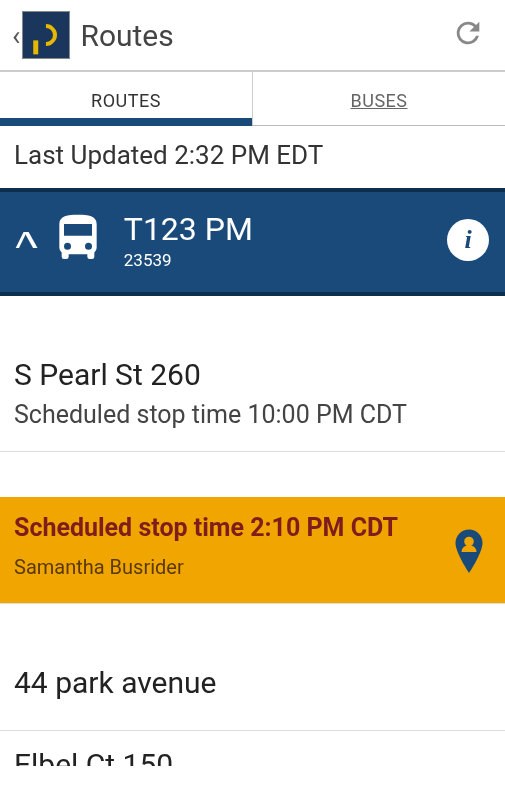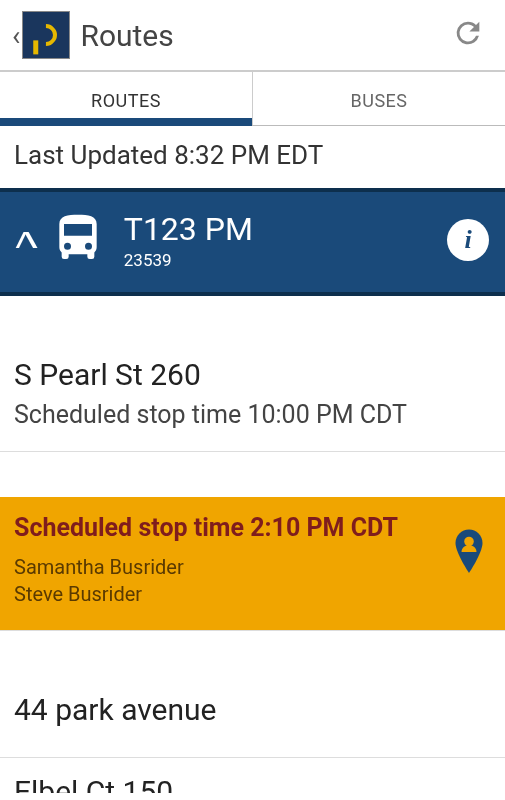--- a/index.html
+++ b/index.html
@@ -7,21 +7,21 @@
   .header { display: flex; align-items: center; height: 72px; padding: 0 12px; border-bottom: 2px solid #ccc; }
   .back-chev { font-size: 28px; color: #555; padding: 0 2px 0 0; }
   .app-icon { width: 48px; height: 48px; background: #1a365d; border: 1px solid #888; display: flex; align-items: center; justify-content: center; margin-right: 10px; }
   .app-icon-inner { width: 22px; height: 22px; border: 4px solid #e6b800; border-radius: 50%; border-bottom-color: transparent; border-left-color: transparent; transform: rotate(45deg); position: relative; }
   .app-icon-inner::after { content: ""; position: absolute; width: 5px; height: 14px; background: #e6b800; bottom: -16px; left: 6px; transform: rotate(-45deg); }
   .header-title { font-size: 30px; color: #444; flex: 1; }
   .refresh { padding: 8px; }
   .refresh svg { width: 34px; height: 34px; }
   .tabs { display: flex; border-bottom: 1px solid #bbb; }
   .tab { flex: 1; text-align: center; padding: 18px 0 14px; font-size: 18px; letter-spacing: 0.5px; color: #666; border-right: 1px solid #ccc; position: relative; }
-  .tab:last-child { border-right: none; }
+  .tab:last-child { border-right: none; text-decoration: underline; }
   .tab.active { color: #333; }
   .tab.active::after { content: ""; position: absolute; left: 0; right: 0; bottom: -1px; height: 8px; background: #1a4a7a; }
   .last-updated { padding: 14px 14px 18px; font-size: 26px; color: #333; }
   .route-banner { background: #1a4a7a; color: #fff; display: flex; align-items: center; padding: 18px 16px 22px; border-top: 4px solid #0d2f4d; border-bottom: 4px solid #0d2f4d; }
   .collapse-chev { font-size: 30px; font-weight: bold; transform: scaleY(0.65); padding-right: 16px; letter-spacing: -3px; }
   .bus-icon { margin-right: 18px; }
   .bus-icon svg { width: 56px; height: 56px; }
   .route-text { flex: 1; }
   .route-name { font-size: 32px; font-weight: 400; }
   .route-num { font-size: 17px; margin-top: 2px; }
@@ -51,21 +51,21 @@
       <path fill="#888" d="M17.65 6.35A7.96 7.96 0 0 0 12 4a8 8 0 1 0 7.73 10h-2.08A6 6 0 1 1 12 6c1.66 0 3.14.69 4.22 1.78L13 11h7V4l-2.35 2.35z"></path>
     </svg>
   </div>
 </div>
 
 <div class="tabs">
   <div class="tab active">ROUTES</div>
   <div class="tab">BUSES</div>
 </div>
 
-<div class="last-updated">Last Updated 8:32 PM EDT</div>
+<div class="last-updated">Last Updated 2:32 PM EDT</div>
 
 <div class="route-banner">
   <div class="collapse-chev">/\</div>
   <div class="bus-icon">
     <svg viewBox="0 0 24 24">
       <path fill="#fff" d="M4 16c0 .88.39 1.67 1 2.22V20a1 1 0 0 0 1 1h1a1 1 0 0 0 1-1v-1h8v1a1 1 0 0 0 1 1h1a1 1 0 0 0 1-1v-1.78c.61-.55 1-1.34 1-2.22V6c0-3.5-3.58-4-8-4s-8 .5-8 4v10zm3.5 1a1.5 1.5 0 1 1 0-3 1.5 1.5 0 0 1 0 3zm9 0a1.5 1.5 0 1 1 0-3 1.5 1.5 0 0 1 0 3zm1.5-6H6V6h12v5z"></path>
     </svg>
   </div>
   <div class="route-text">
     <div class="route-name">T123 PM</div>
@@ -78,21 +78,20 @@
 
 <div class="stop">
   <div class="stop-name">S Pearl St 260</div>
   <div class="stop-time">Scheduled stop time 10:00 PM CDT</div>
 </div>
 
 <div class="stop highlighted">
   <div class="stop-time">Scheduled stop time 2:10 PM CDT</div>
   <div class="passengers">
     <div class="passenger">Samantha Busrider</div>
-    <div class="passenger">Steve Busrider</div>
   </div>
   <div class="marker">
     <svg viewBox="0 0 24 34">
       <path fill="#1a4a7a" d="M12 0C7 0 3 4 3 9c0 6.5 9 20 9 20s9-13.5 9-20c0-5-4-9-9-9z"></path>
       <circle cx="12" cy="8" r="3.2" fill="#f0a500"></circle>
       <path fill="#f0a500" d="M7 15c0-2.7 2.3-4.5 5-4.5s5 1.8 5 4.5H7z"></path>
     </svg>
   </div>
 </div>
 

